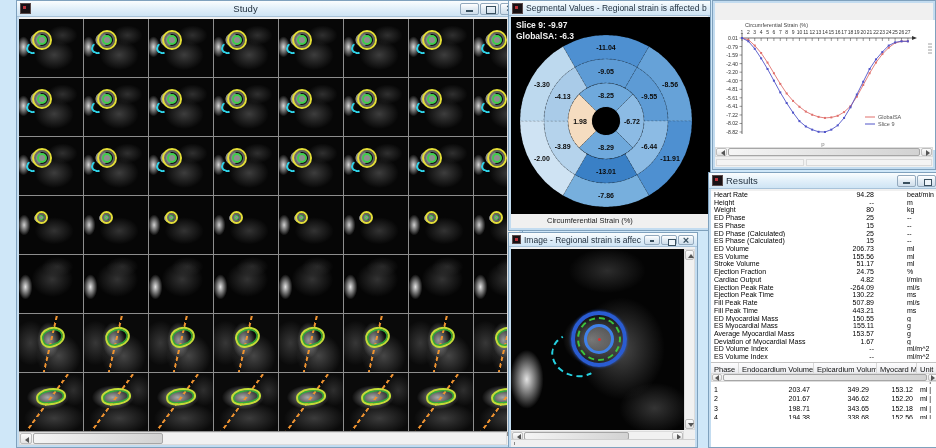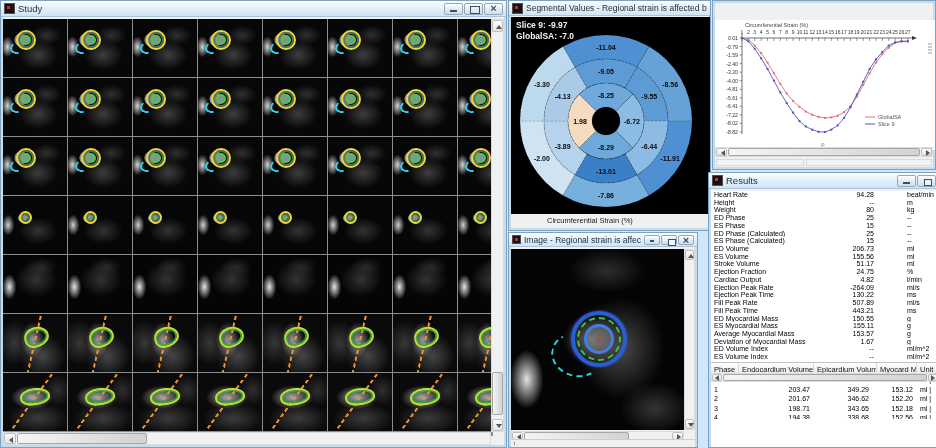--- a/index.html
+++ b/index.html
@@ -27,21 +27,21 @@
   
   .sb{position:absolute;background:#f1f1f1;border:1px solid #dcdcdc;}
   .sb-btn{position:absolute;background:linear-gradient(#fdfdfd,#e3e3e3);border:1px solid #bdbdbd;border-radius:2px;}
   .sb-thumb{position:absolute;background:linear-gradient(90deg,#f5f5f5,#d2d2d2);border:1px solid #a6a6a6;border-radius:2px;}
   .tri{position:absolute;width:0;height:0;}
   .tri.up{left:3px;top:4px;border-left:3px solid transparent;border-right:3px solid transparent;border-bottom:4px solid #555;}
   .tri.down{left:3px;top:4px;border-left:3px solid transparent;border-right:3px solid transparent;border-top:4px solid #555;}
   .tri.left{left:4px;top:3px;border-top:3px solid transparent;border-bottom:3px solid transparent;border-right:4px solid #555;}
   .tri.right{left:4px;top:3px;border-top:3px solid transparent;border-bottom:3px solid transparent;border-left:4px solid #555;}
   
-  #study{left:0;top:0;width:507px;height:448px;}
+  #study{left:16px;top:0;width:507px;height:448px;text-align:center;}
   #study-grid{position:absolute;left:2px;top:18px;width:490px;height:417px;overflow:hidden;
     display:grid;grid-template-columns:repeat(8,64px);grid-auto-rows:58px;gap:1px;background:#8d8d8d;}
   .cell{position:relative;overflow:hidden;}
   .bg-sa{background:
     radial-gradient(circle 11px at 28% 36%, #8a8a8a 0 55%, rgba(0,0,0,0) 62%),
     radial-gradient(ellipse 9px 15px at 7% 48%, rgba(235,235,235,.9), rgba(0,0,0,0) 70%),
     radial-gradient(ellipse 26px 20px at 55% 62%, rgba(115,115,115,.5), rgba(0,0,0,0) 75%),
     radial-gradient(ellipse 20px 13px at 68% 28%, rgba(75,75,75,.6), rgba(0,0,0,0) 75%),#070707;}
   .bg-apex{background:
     radial-gradient(circle 7px at 30% 38%, #7d7d7d 0 55%, rgba(0,0,0,0) 62%),
@@ -411,21 +411,21 @@
         <text x="95" y="80.5" text-anchor="middle" class="bull-label">-8.25</text>
         <path d="M121.87005768508881,77.1299423149112 A38,38 0 0 1 121.87005768508881,130.8700576850888 L104.89949493661166,113.89949493661166 A14,14 0 0 0 104.89949493661166,94.10050506338834 Z" fill="#8cbbe4" stroke="rgba(0,0,0,.3)" stroke-dasharray="2 2" stroke-width=".6"></path>
         <text x="121" y="106.5" text-anchor="middle" class="bull-label">-6.72</text>
         <path d="M121.87005768508881,130.8700576850888 A38,38 0 0 1 68.1299423149112,130.8700576850888 L85.10050506338834,113.89949493661166 A14,14 0 0 0 104.89949493661166,113.89949493661166 Z" fill="#6fa9dc" stroke="rgba(0,0,0,.3)" stroke-dasharray="2 2" stroke-width=".6"></path>
         <text x="95" y="132.5" text-anchor="middle" class="bull-label">-8.29</text>
         <path d="M68.1299423149112,130.8700576850888 A38,38 0 0 1 68.12994231491119,77.1299423149112 L85.10050506338834,94.10050506338834 A14,14 0 0 0 85.10050506338834,113.89949493661166 Z" fill="#f5dcc0" stroke="rgba(0,0,0,.3)" stroke-dasharray="2 2" stroke-width=".6"></path>
         <text x="69" y="106.5" text-anchor="middle" class="bull-label">1.98</text>
         <circle cx="95" cy="104" r="13.5" fill="#000"></circle>
       </svg>
     <div class="seg-line" style="top:3px;">Slice 9: -9.97</div>
-    <div class="seg-line" style="top:14px;">GlobalSA: -7.0</div>
+    <div class="seg-line" style="top:14px;">GlobalSA: -6.3</div>
   </div>
   <div id="seg-caption">Circumferential Strain (%)</div>
 </section>
 
 <section class="win" id="curvewin" style="z-index:2;">
   <div id="curve-client">
     <svg id="curvechart" width="220" height="130">
         <text x="30" y="7" font-size="5.5" fill="#444">Circumferential Strain (%)</text>
         <line x1="27" y1="18" x2="197" y2="18" stroke="#333" stroke-width=".7"></line>
         <path d="M197,16 L202,18 L197,20 Z" fill="#333"></path>

